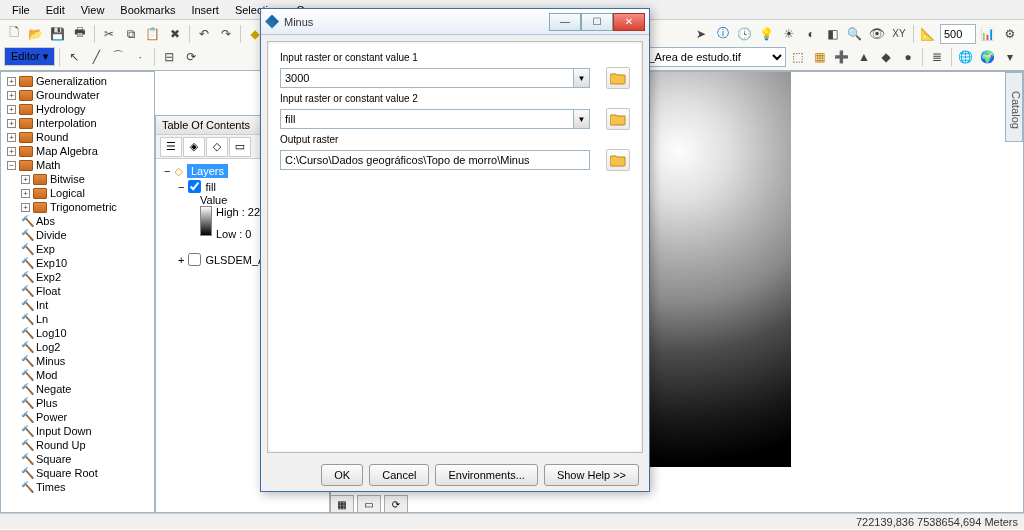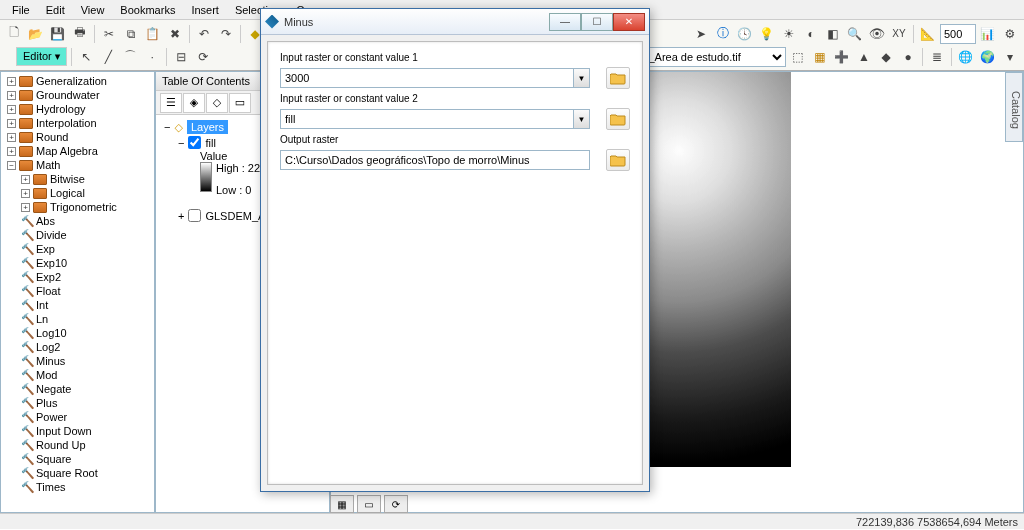--- a/index.html
+++ b/index.html
@@ -21,21 +21,21 @@
 .panel-body{flex:1;overflow:auto;padding:2px 0;}
 
 .arctoolbox{width:155px;}
 .tree{list-style:none;}
 .tree li{white-space:nowrap;padding:1px 0 1px 6px;display:flex;align-items:center;gap:3px;color:#000;}
 .tree .tog{display:inline-block;width:9px;height:9px;border:1px solid #888;font-size:8px;line-height:8px;text-align:center;color:#333;background:#fff;}
 .tree .ico-tbx{display:inline-block;width:14px;height:11px;background:linear-gradient(#e78a3a,#c96a1d);border:1px solid #9b5517;border-radius:1px;}
 .tree .ico-hammer{display:inline-block;width:12px;height:12px;color:#777;font-size:11px;}
 .tree ul{list-style:none;margin-left:14px;}
 
-.toc{width:175px;}
+.toc{width:175px;margin-top:44px;}
 .toc-tabs{height:24px;border-bottom:1px solid #ccc;display:flex;align-items:center;gap:1px;padding:2px 4px;background:#f2f2f2;}
 .toc-tabs .tab{width:22px;height:20px;border:1px solid #ccc;display:flex;align-items:center;justify-content:center;font-size:11px;background:#fff;}
 .toc-body{padding:4px;}
 .toc-layers-hdr{background:#3399ff;color:#fff;padding:1px 4px;display:inline-block;}
 .toc-row{display:flex;align-items:center;gap:4px;padding:1px 0 1px 18px;}
 .toc-legend{margin-left:40px;font-size:11px;}
 .gradbox{width:12px;height:30px;background:linear-gradient(#fff,#000);border:1px solid #888;display:inline-block;margin-right:4px;}
 
 .mappane{flex:1;position:relative;background:#fff;border:1px solid #9db7c9;}
 .dem-img{position:absolute;left:300px;top:0;width:160px;height:395px;background:radial-gradient(circle at 30% 20%,#e8e8e8 0%,#cfcfcf 15%,#aaa 30%,#888 45%,#555 60%,#2a2a2a 80%,#0a0a0a 100%);filter:contrast(1.2);}
@@ -104,21 +104,21 @@
     <span class="tbtn">🔍</span>
     <span class="tbtn" style="font-size:13px">👁</span>
     <span class="tbtn" style="font-size:10px">XY</span>
     <span class="tsep"></span>
     <span class="tbtn">📐</span>
     <input class="tcombo" style="width: 36px;" value="500">
     <span class="tbtn">📊</span>
     <span class="tbtn">⚙</span>
   </div>
   <div class="toolbar">
-    <span style="padding:2px 6px;border:1px solid #ccc;background:#5eead4;margin-left:12px;"><span>Editor</span> ▾</span>
+    <span style="padding:2px 6px;border:1px solid #ccc;background:#1d4ed8;"><span>Editor</span> ▾</span>
     <span class="tsep"></span>
     <span class="tbtn">↖</span>
     <span class="tbtn">╱</span>
     <span class="tbtn">⌒</span>
     <span class="tbtn">·</span>
     <span class="tsep"></span>
     <span class="tbtn">⊟</span>
     <span class="tbtn">⟳</span>
     <div style="flex:1"></div>
     <select class="tcombo" style="width:170px"><option>DEM_Area de estudo.tif</option></select>
@@ -375,13 +375,19 @@
     <div class="field-label">Output raster</div>
     <div class="field-row">
       <input class="field-input" value="C:\Curso\Dados geográficos\Topo de morro\Minus" style="">
       <span class="folder-btn">
           <svg viewBox="0 0 16 14">
             <path d="M1 3h5l1 1h8v8a1 1 0 0 1-1 1H1a1 1 0 0 1-1-1V4z" fill="#f5c24c" stroke="#bd8a1c"></path>
           </svg>
         </span>
     </div>
   </div>
+  <div class="modal-footer">
+    <button>OK</button>
+    <button>Cancel</button>
+    <button>Environments...</button>
+    <button>Show Help &gt;&gt;</button>
+  </div>
 </div>
 
 </body></html>

